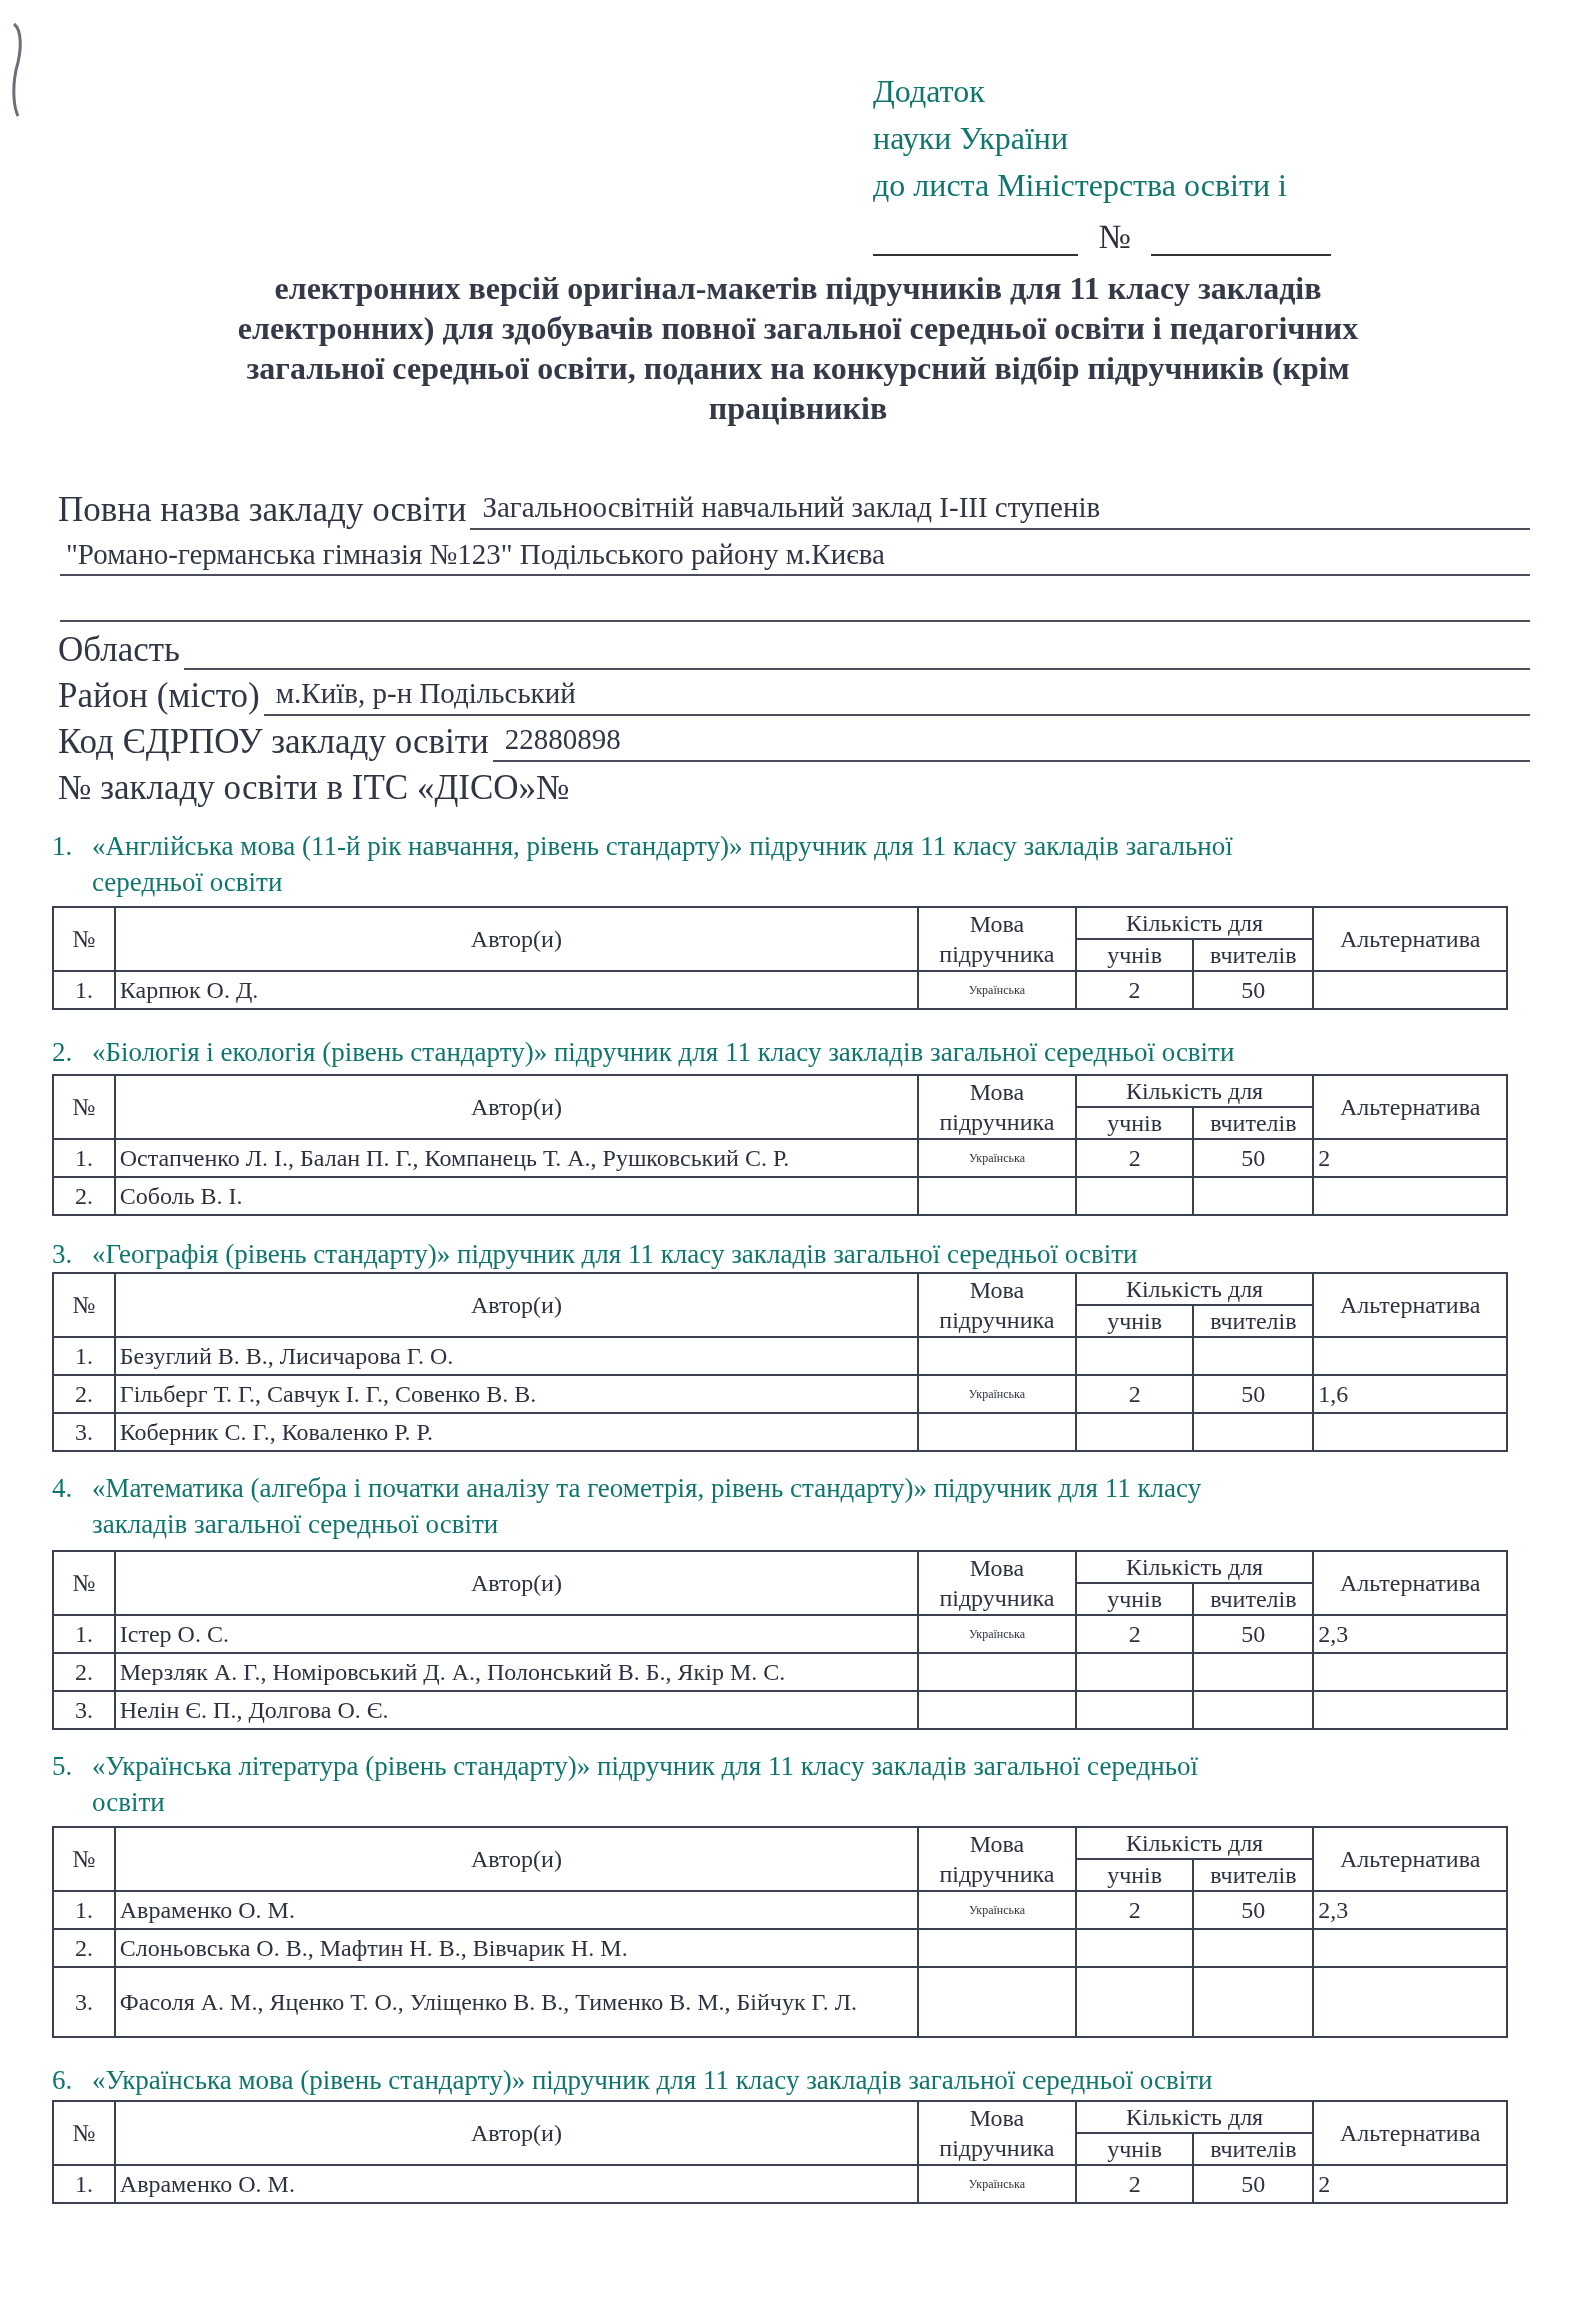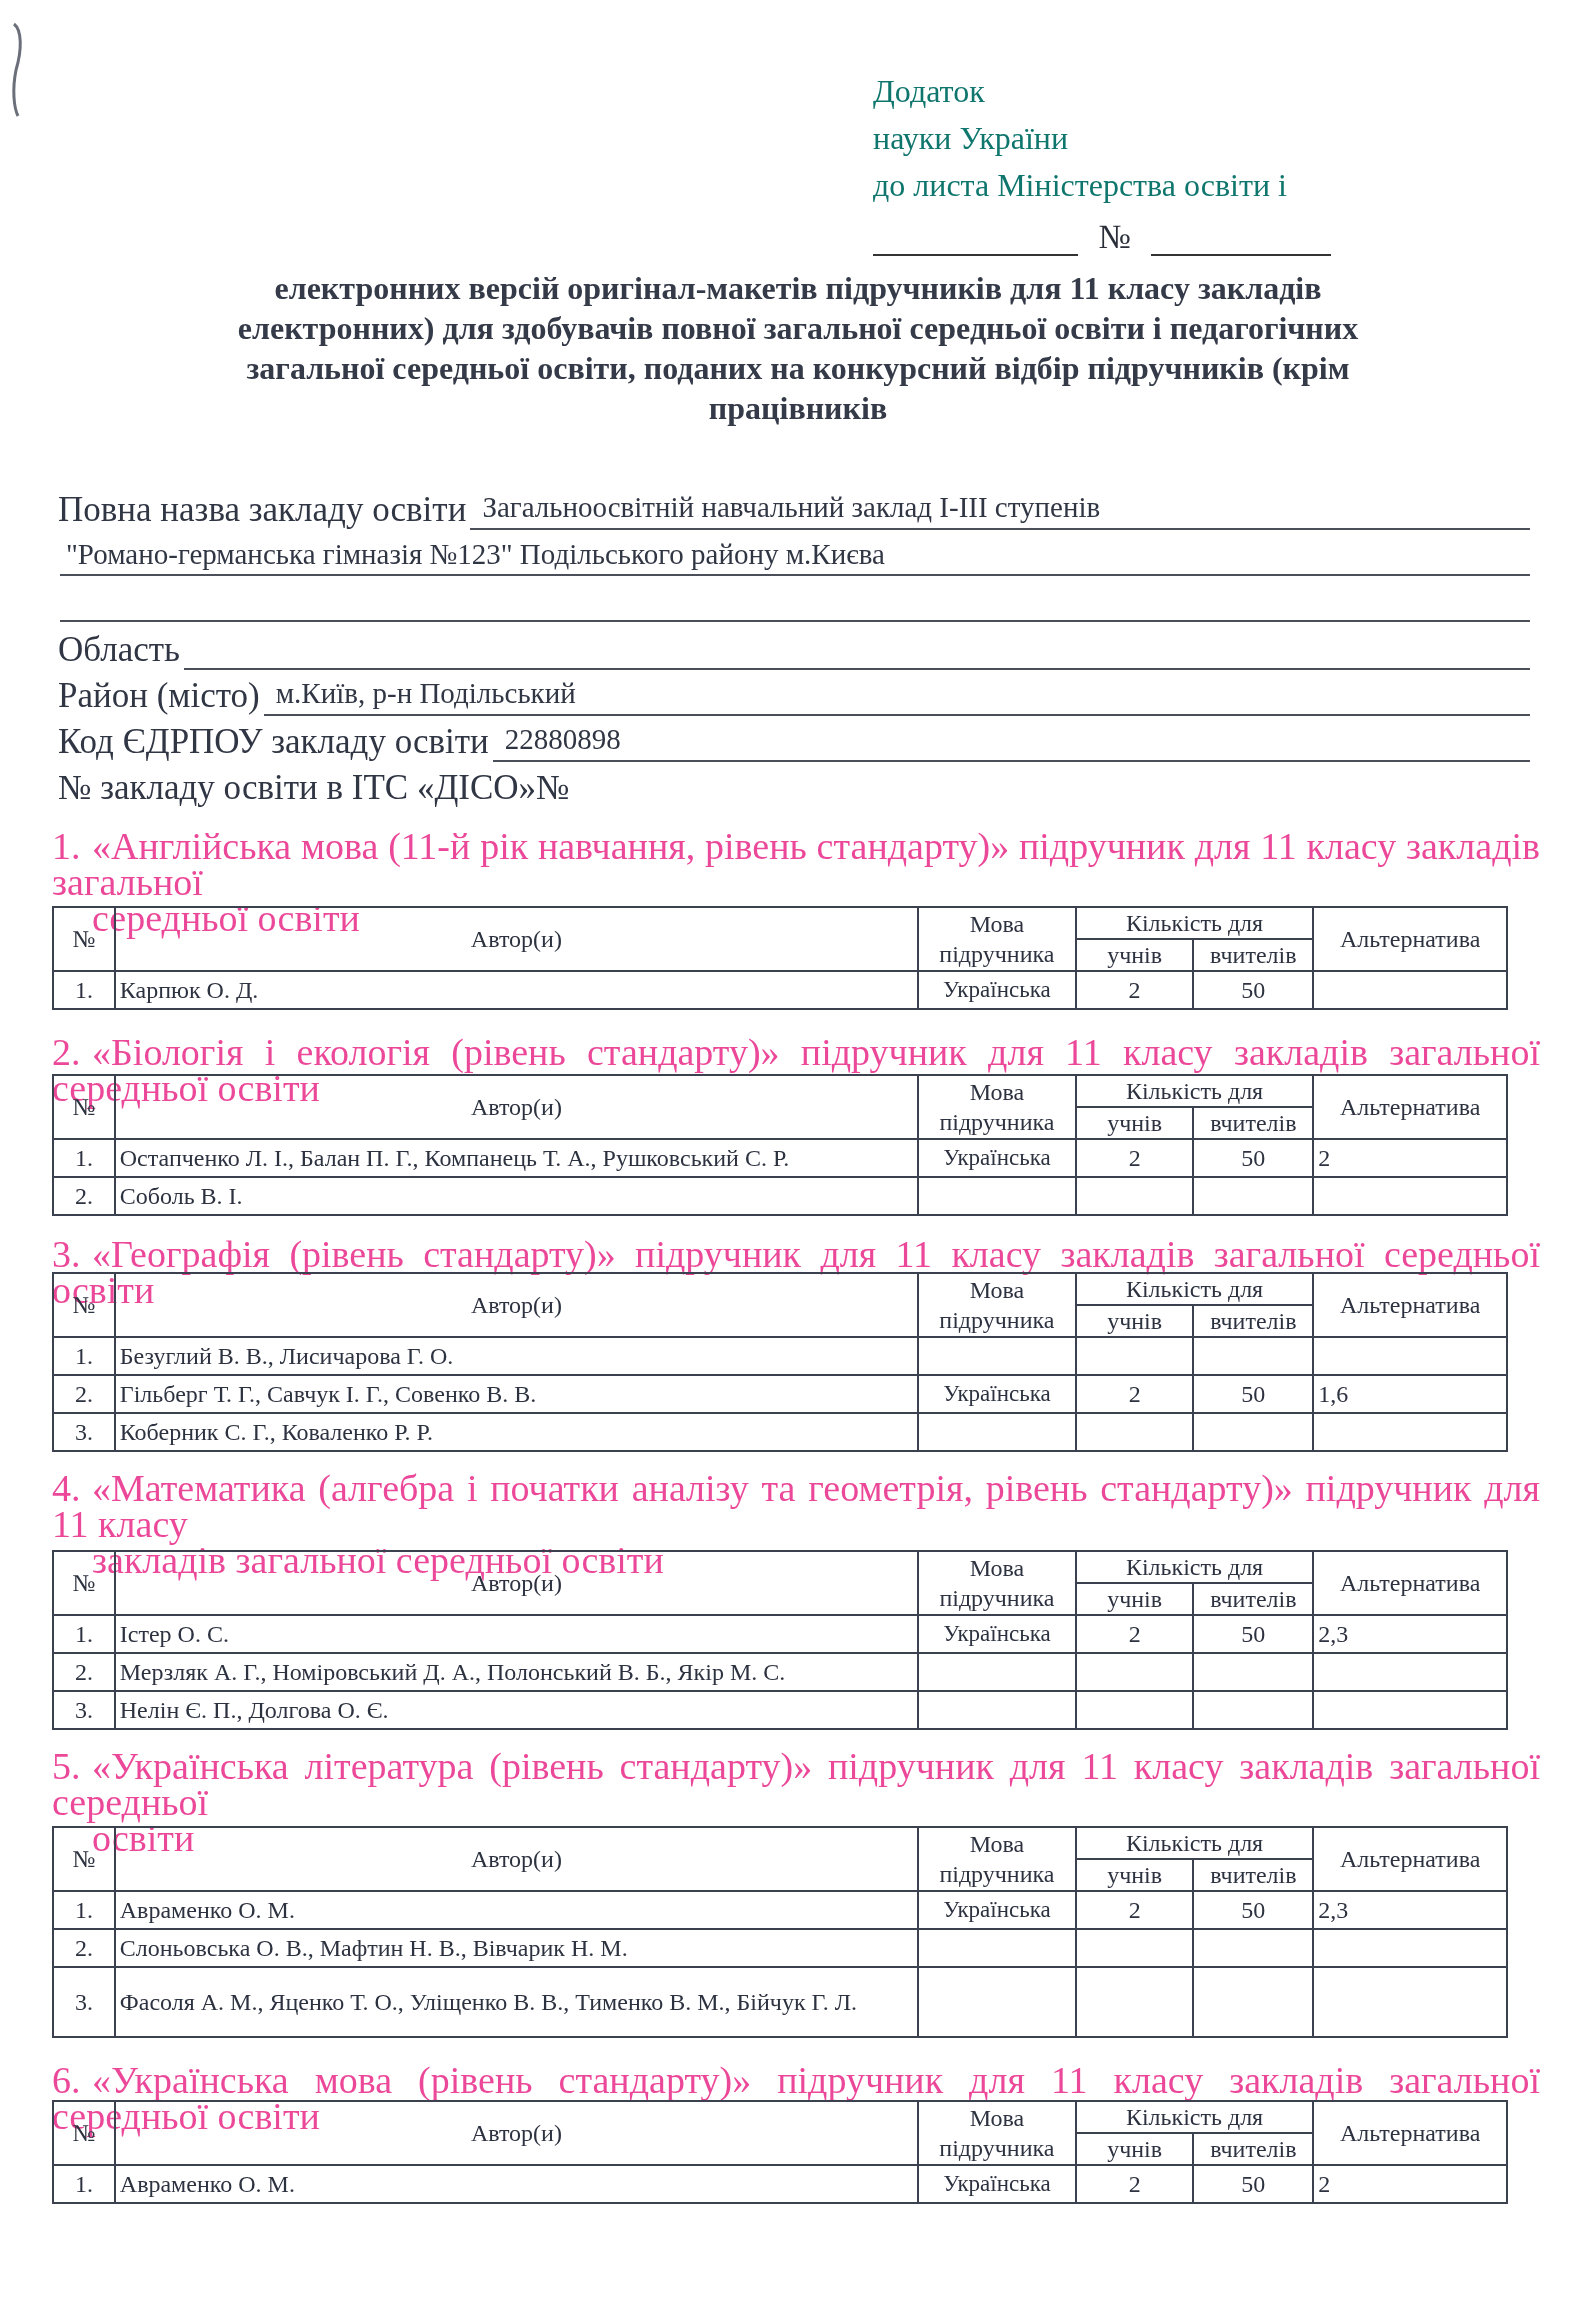--- a/index.html
+++ b/index.html
@@ -8,31 +8,31 @@
   .clip { position:absolute; left:8px; top:20px; width:18px; height:100px; }
   .addendum { position:absolute; left:873px; top:68px; font-size:32px; line-height:47px; color:#0f766e; }
   .sig { position:absolute; left:873px; top:218px; font-size:34px; }
   .sig .blank { display:inline-block; border-bottom:2px solid #333; vertical-align:bottom; }
   .title { position:absolute; left:40px; width:1516px; top:268px; text-align:center;
            font-weight:bold; font-size:32px; line-height:40px; color:#343a48; }
   .field { position:absolute; left:58px; right:66px; font-size:35px; line-height:40px; display:flex; align-items:flex-end; color:#303644; }
   .field .label { white-space:nowrap; }
   .field .value { flex:1; border-bottom:2px solid #4a4f5a; font-size:29px; padding-left:12px; margin-left:4px; height:38px; line-height:34px; white-space:nowrap; }
   .fullline { position:absolute; left:60px; right:66px; border-bottom:2px solid #4a4f5a; height:38px; font-size:29px; line-height:36px; padding-left:6px; color:#303644; }
-  .section-title { position:absolute; left:52px; right:56px; font-size:38px; line-height:36px; color:#ec4899; text-align:justify; }
+  .section-title { position:absolute; left:52px; right:56px; font-size:27px; line-height:36px; color:#0f766e; text-align:justify; }
   .section-title .num { display:inline-block; width:40px; }
   .section-title .cont { padding-left:40px; display:block; }
   table.t { position:absolute; left:52px; width:1456px; border-collapse:collapse; font-size:24px; color:#2d3240; }
   table.t td, table.t th { border:2px solid #3c4150; font-weight:normal; padding:0 4px; }
   table.t th { text-align:center; line-height:30px; }
   th.no { width:52px; } th.au { width:798px; } th.lg { width:148px; }
   th.pu { width:108px; } th.te { width:110px; } th.al { width:184px; }
   th.qty { height:30px; border-bottom:2px solid #3c4150;margin-top:17px; }
   table.t td { height:36px; line-height:32px; }
-  td.c-no { text-align:center; } td.c-lg { text-align:center; font-size:23px; }
+  td.c-no { text-align:center; } td.c-lg { text-align:center; font-size:12px; }
   td.c-pu, td.c-te { text-align:center; } td.c-al { text-align:left; }
 </style>
 </head>
 <body>
 
 <svg class="clip" viewBox="0 0 18 100">
   <path d="M6 4 C14 10, 14 30, 8 50 C4 70, 6 88, 10 96" fill="none" stroke="#6b6f7a" stroke-width="3"></path>
 </svg>
 
 <div class="addendum">

